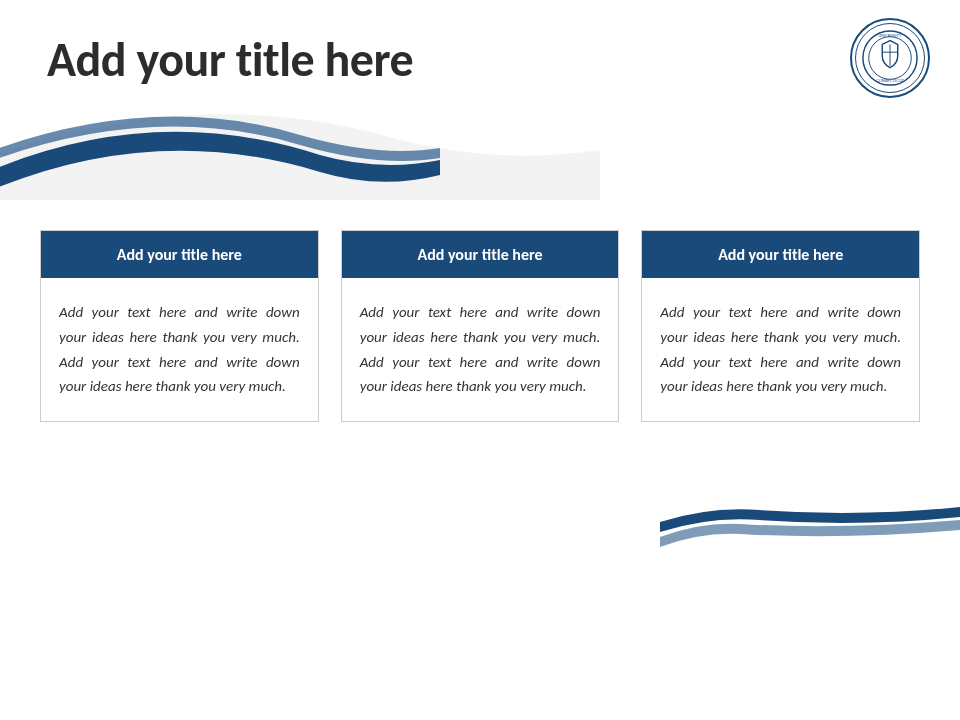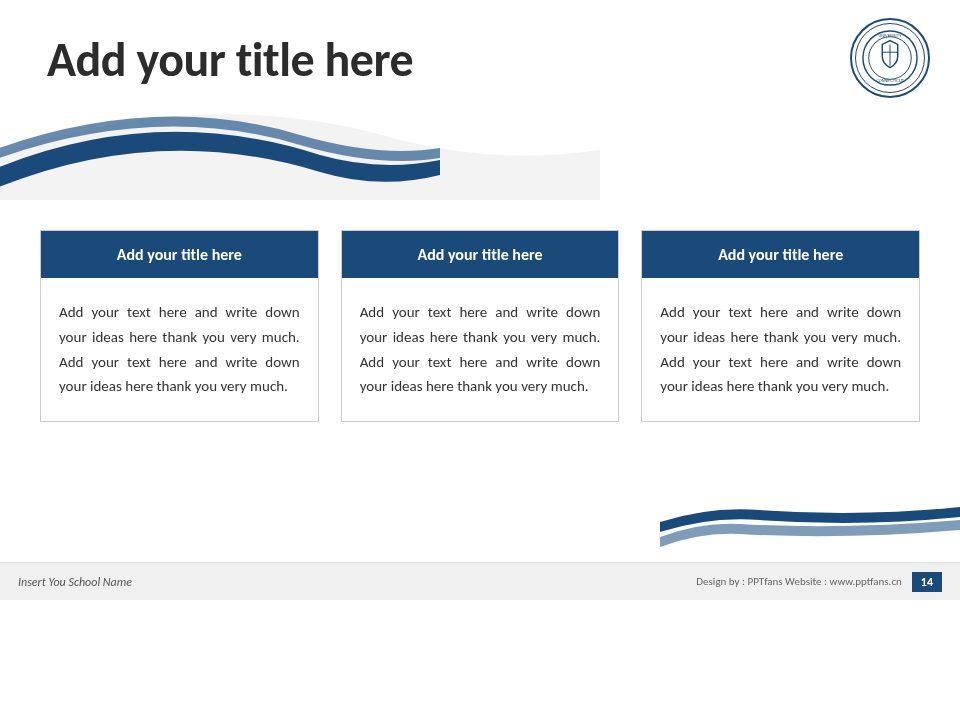--- a/index.html
+++ b/index.html
@@ -96,20 +96,21 @@
       text-align: center;
       padding: 14px 10px;
     }
 
     .card-body {
       padding: 22px 18px;
       font-size: 15px;
       color: #333333;
       line-height: 1.65;
       text-align: justify;
+      font-style: italic;
     }
 
     
     .bottom-bar {
       position: absolute;
       bottom: 0;
       left: 0;
       right: 0;
       height: 38px;
       background: #f0f0f0;
@@ -207,21 +208,14 @@
       <div class="card-body">Add your text here and write down your ideas here thank you very much. Add your text here and write down your ideas here thank you very much.</div>
     </div>
 
   </div>
 
   <svg class="bottom-swoosh" viewBox="0 0 300 60" xmlns="http://www.w3.org/2000/svg">
     <path d="M 300 5 Q 200 15 100 8 Q 50 4 0 20 L 0 30 Q 50 14 100 18 Q 200 25 300 15 Z" fill="#1a4a7a"></path>
     <path d="M 300 18 Q 180 28 80 22 Q 40 20 0 35 L 0 45 Q 40 30 80 32 Q 180 38 300 28 Z" fill="#2a5a8a" opacity="0.6"></path>
   </svg>
 
-  <div class="bottom-bar">
-    <span class="bottom-school">Insert You School Name</span>
-    <div class="bottom-right">
-      <span class="bottom-credit">Design by : PPTfans  Website : www.pptfans.cn</span>
-      <div class="page-number-box">14</div>
-    </div>
-  </div>
 
 </div>
 
 </body></html>

